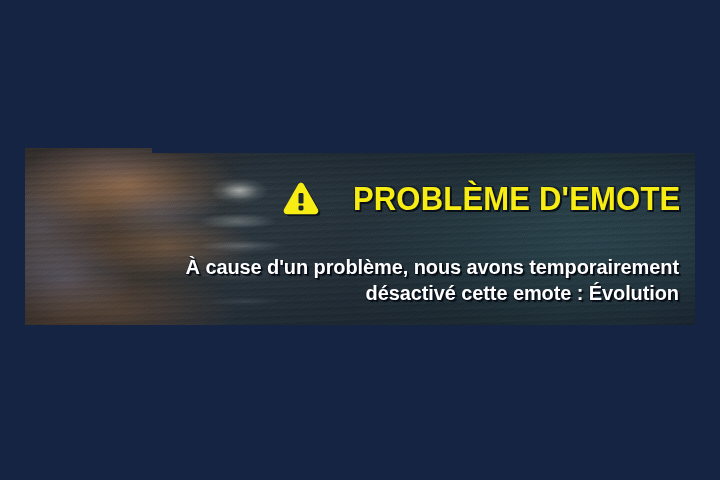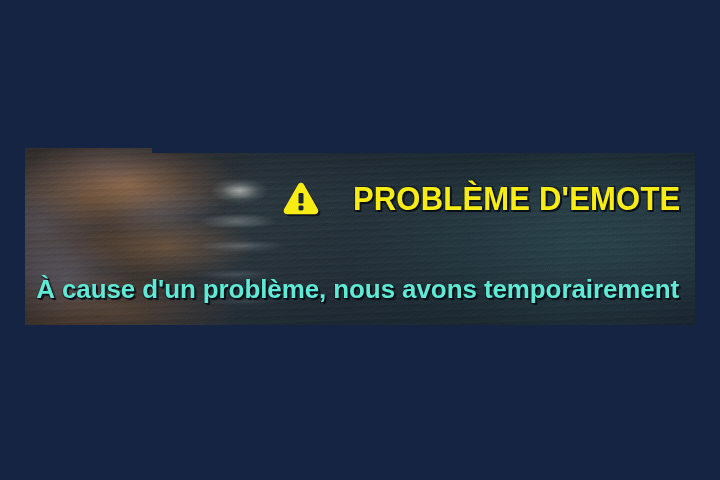--- a/index.html
+++ b/index.html
@@ -173,23 +173,23 @@
       2px -1px 0 rgba(8,14,24,0.55),
       -1px 2px 0 rgba(8,14,24,0.55);
   }
 
   
   .body-copy {
     position: absolute;
     right: 16px;
     bottom: 18px;
     text-align: right;
-    color: #5eead4;
+    color: #ffffff;
     font-family: "Liberation Sans", sans-serif;
-    font-size: 26px;
+    font-size: 20px;
     font-weight: bold;
     line-height: 1.33;
     letter-spacing: -0.1px;
     white-space: nowrap;
     text-shadow:
       2px 2px 1px rgba(6,12,22,0.92),
       1px 1px 0 rgba(6,12,22,0.7),
       -1px 1px 0 rgba(6,12,22,0.45);
   }
   .body-line { display: block; }
@@ -214,16 +214,17 @@
       <svg class="warning-icon" viewBox="0 0 36 33" aria-hidden="true">
         <path d="M15.1 2.6 L1.2 27.0 C-0.2 29.6 1.4 32.2 4.2 32.2 L31.8 32.2 C34.6 32.2 36.2 29.6 34.8 27.0 L20.9 2.6 C19.6 0.2 16.4 0.2 15.1 2.6 Z" fill="#f7ec13"></path>
         <rect x="15.5" y="11.0" width="5.0" height="10.6" rx="1.4" fill="#1c2430"></rect>
         <rect x="15.5" y="23.6" width="5.0" height="4.8" rx="1.4" fill="#1c2430"></rect>
       </svg>
       <span class="title-text">PROBLÈME D'EMOTE</span>
     </div>
 
     <div class="body-copy">
       <span class="body-line">À cause d'un problème, nous avons temporairement</span>
+      <span class="body-line">désactivé cette emote : Évolution</span>
     </div>
 
   </div>
 </div>
 
 </body></html>

